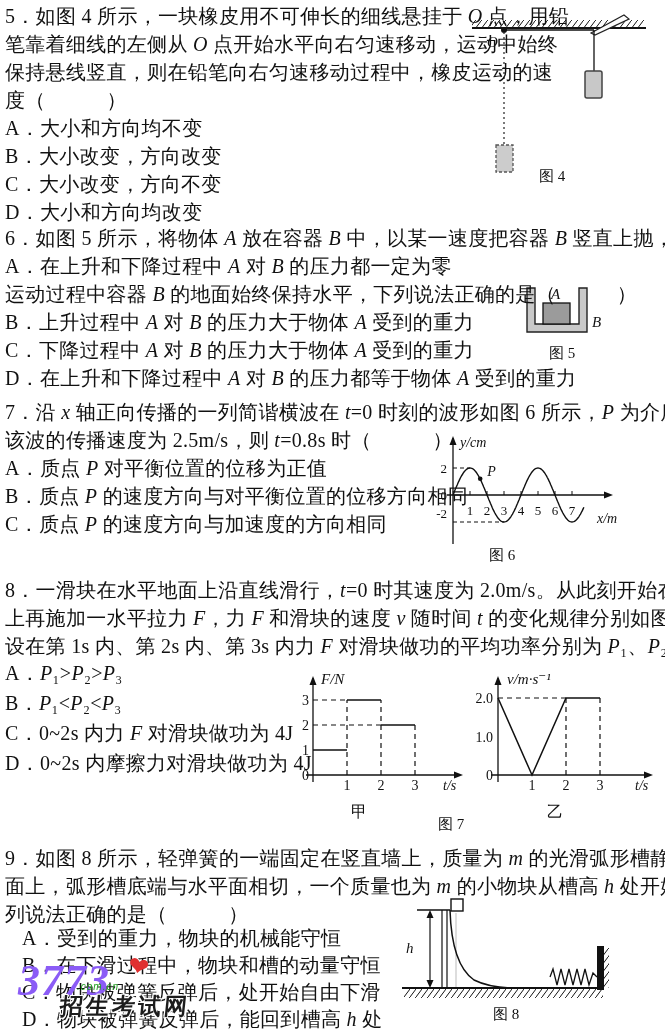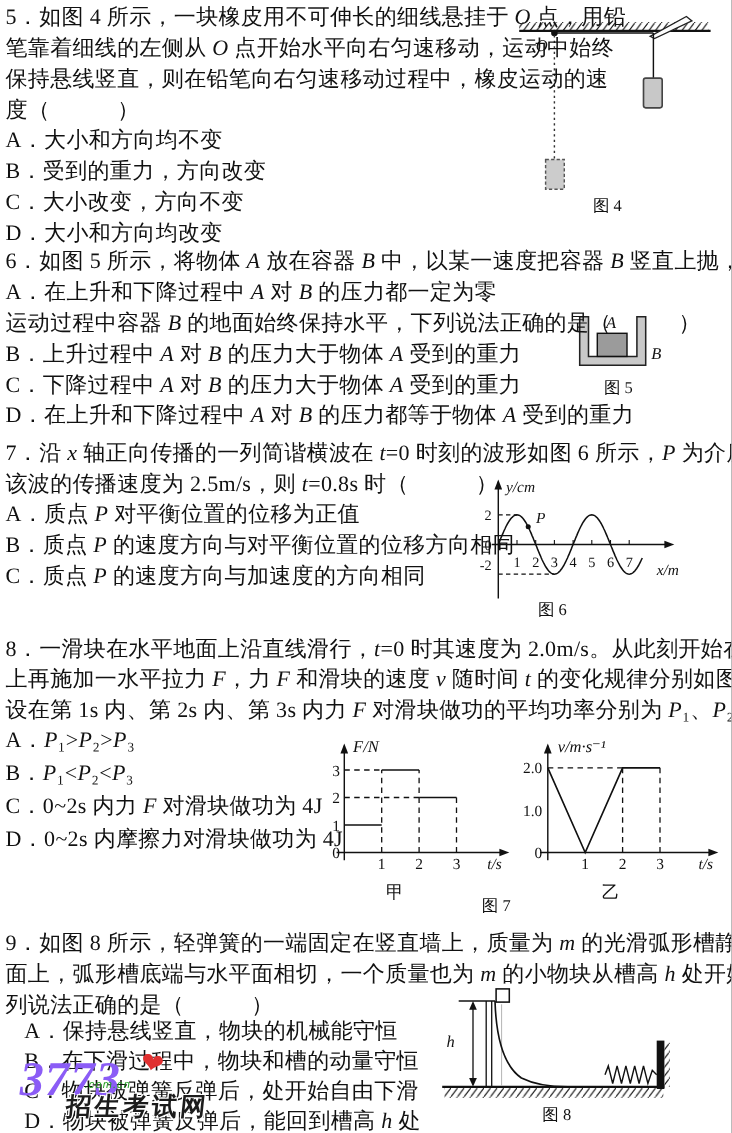--- a/index.html
+++ b/index.html
@@ -32,21 +32,21 @@
 <body>
 
 <div class="page">
 
   <section class="q" style="left:5px;top:2px;">
     <div class="ln mathify">5．如图 4 所示，一块橡皮用不可伸长的细线悬挂于 <i>O</i> 点，用铅</div>
     <div class="ln mathify">笔靠着细线的左侧从 <i>O</i> 点开始水平向右匀速移动，运动中始终</div>
     <div class="ln mathify">保持悬线竖直，则在铅笔向右匀速移动过程中，橡皮运动的速</div>
     <div class="ln mathify">度（　　　）</div>
     <div class="ln mathify">A．大小和方向均不变</div>
-    <div class="ln mathify">B．受到的重力，方向改变</div>
+    <div class="ln mathify">B．大小改变，方向改变</div>
     <div class="ln mathify">C．大小改变，方向不变</div>
     <div class="ln mathify">D．大小和方向均改变</div>
   </section>
 
   <figure class="fig" style="left:463px;top:5px;width:200px;height:195px;margin:0;">
     <svg width="200" height="195">
       <defs>
         <pattern id="hatch" width="6" height="8" patternUnits="userSpaceOnUse">
           <line x1="0" y1="8" x2="6" y2="0" stroke="#111" stroke-width="1"></line>
         </pattern>
@@ -57,21 +57,21 @@
       </g>
       <circle cx="41" cy="25" r="3" fill="#111"></circle>
       <line x1="41" y1="27" x2="41" y2="140" stroke="#333" stroke-width="1.3" stroke-dasharray="2,3"></line>
       <rect x="33" y="140" width="17" height="27" fill="#cccccc" stroke="#555" stroke-width="1.3" stroke-dasharray="3,2"></rect>
       <line x1="41" y1="25" x2="131" y2="25" stroke="#111" stroke-width="1.3"></line>
       <polygon points="128,28 161,10 166,14 132,30" fill="#fdfdfd" stroke="#222" stroke-width="1.2"></polygon>
       <line x1="131" y1="25" x2="131" y2="66" stroke="#111" stroke-width="1.3"></line>
       <rect x="122" y="66" width="17" height="27" rx="2" fill="#c8c8c8" stroke="#444" stroke-width="1.5"></rect>
     </svg>
     <span class="flabel" style="left:24px;top:30px;">O</span>
-    <figcaption class="fcap" style="left:76px;top:176px;text-align:right;">图 4</figcaption>
+    <figcaption class="fcap" style="left:76px;top:164px;text-align:right;">图 4</figcaption>
   </figure>
 
   <section class="q" style="left:5px;top:224px;">
     <div class="ln mathify">6．如图 5 所示，将物体 <i>A</i> 放在容器 <i>B</i> 中，以某一速度把容器 <i>B</i> 竖直上抛，不计空气阻力，</div>
     <div class="ln mathify">A．在上升和下降过程中 <i>A</i> 对 <i>B</i> 的压力都一定为零</div>
     <div class="ln mathify">运动过程中容器 <i>B</i> 的地面始终保持水平，下列说法正确的是（　　　）</div>
     <div class="ln mathify">B．上升过程中 <i>A</i> 对 <i>B</i> 的压力大于物体 <i>A</i> 受到的重力</div>
     <div class="ln mathify">C．下降过程中 <i>A</i> 对 <i>B</i> 的压力大于物体 <i>A</i> 受到的重力</div>
     <div class="ln mathify">D．在上升和下降过程中 <i>A</i> 对 <i>B</i> 的压力都等于物体 <i>A</i> 受到的重力</div>
   </section>
@@ -190,21 +190,21 @@
   </figure>
   <span class="fcap" style="position:absolute;left:438px;top:817px;z-index:1;">图 7</span>
 
   <section class="q" style="left:5px;top:844px;">
     <div class="ln mathify">9．如图 8 所示，轻弹簧的一端固定在竖直墙上，质量为 <i>m</i> 的光滑弧形槽静止放在光滑水平</div>
     <div class="ln mathify">面上，弧形槽底端与水平面相切，一个质量也为 <i>m</i> 的小物块从槽高 <i>h</i> 处开始自由下滑，下</div>
     <div class="ln mathify">列说法正确的是（　　　）</div>
   </section>
 
   <section class="q" style="left:22px;top:925px;">
-    <div class="ln27 mathify">A．保持悬线竖直，物块的机械能守恒</div>
+    <div class="ln27 mathify">A．受到的重力，物块的机械能守恒</div>
     <div class="ln27 mathify">B．在下滑过程中，物块和槽的动量守恒</div>
     <div class="ln27 mathify">C．物块被弹簧反弹后，处开始自由下滑</div>
     <div class="ln27 mathify">D．物块被弹簧反弹后，能回到槽高 <i>h</i> 处</div>
   </section>
 
   <figure class="fig" style="left:398px;top:893px;width:267px;height:137px;margin:0;">
     <svg width="267" height="110">
       <g>
         <line x1="4" y1="95" x2="206" y2="95" stroke="#111" stroke-width="2"></line>
         <rect x="6" y="96" width="199" height="9" fill="url(#hatch)"></rect>

